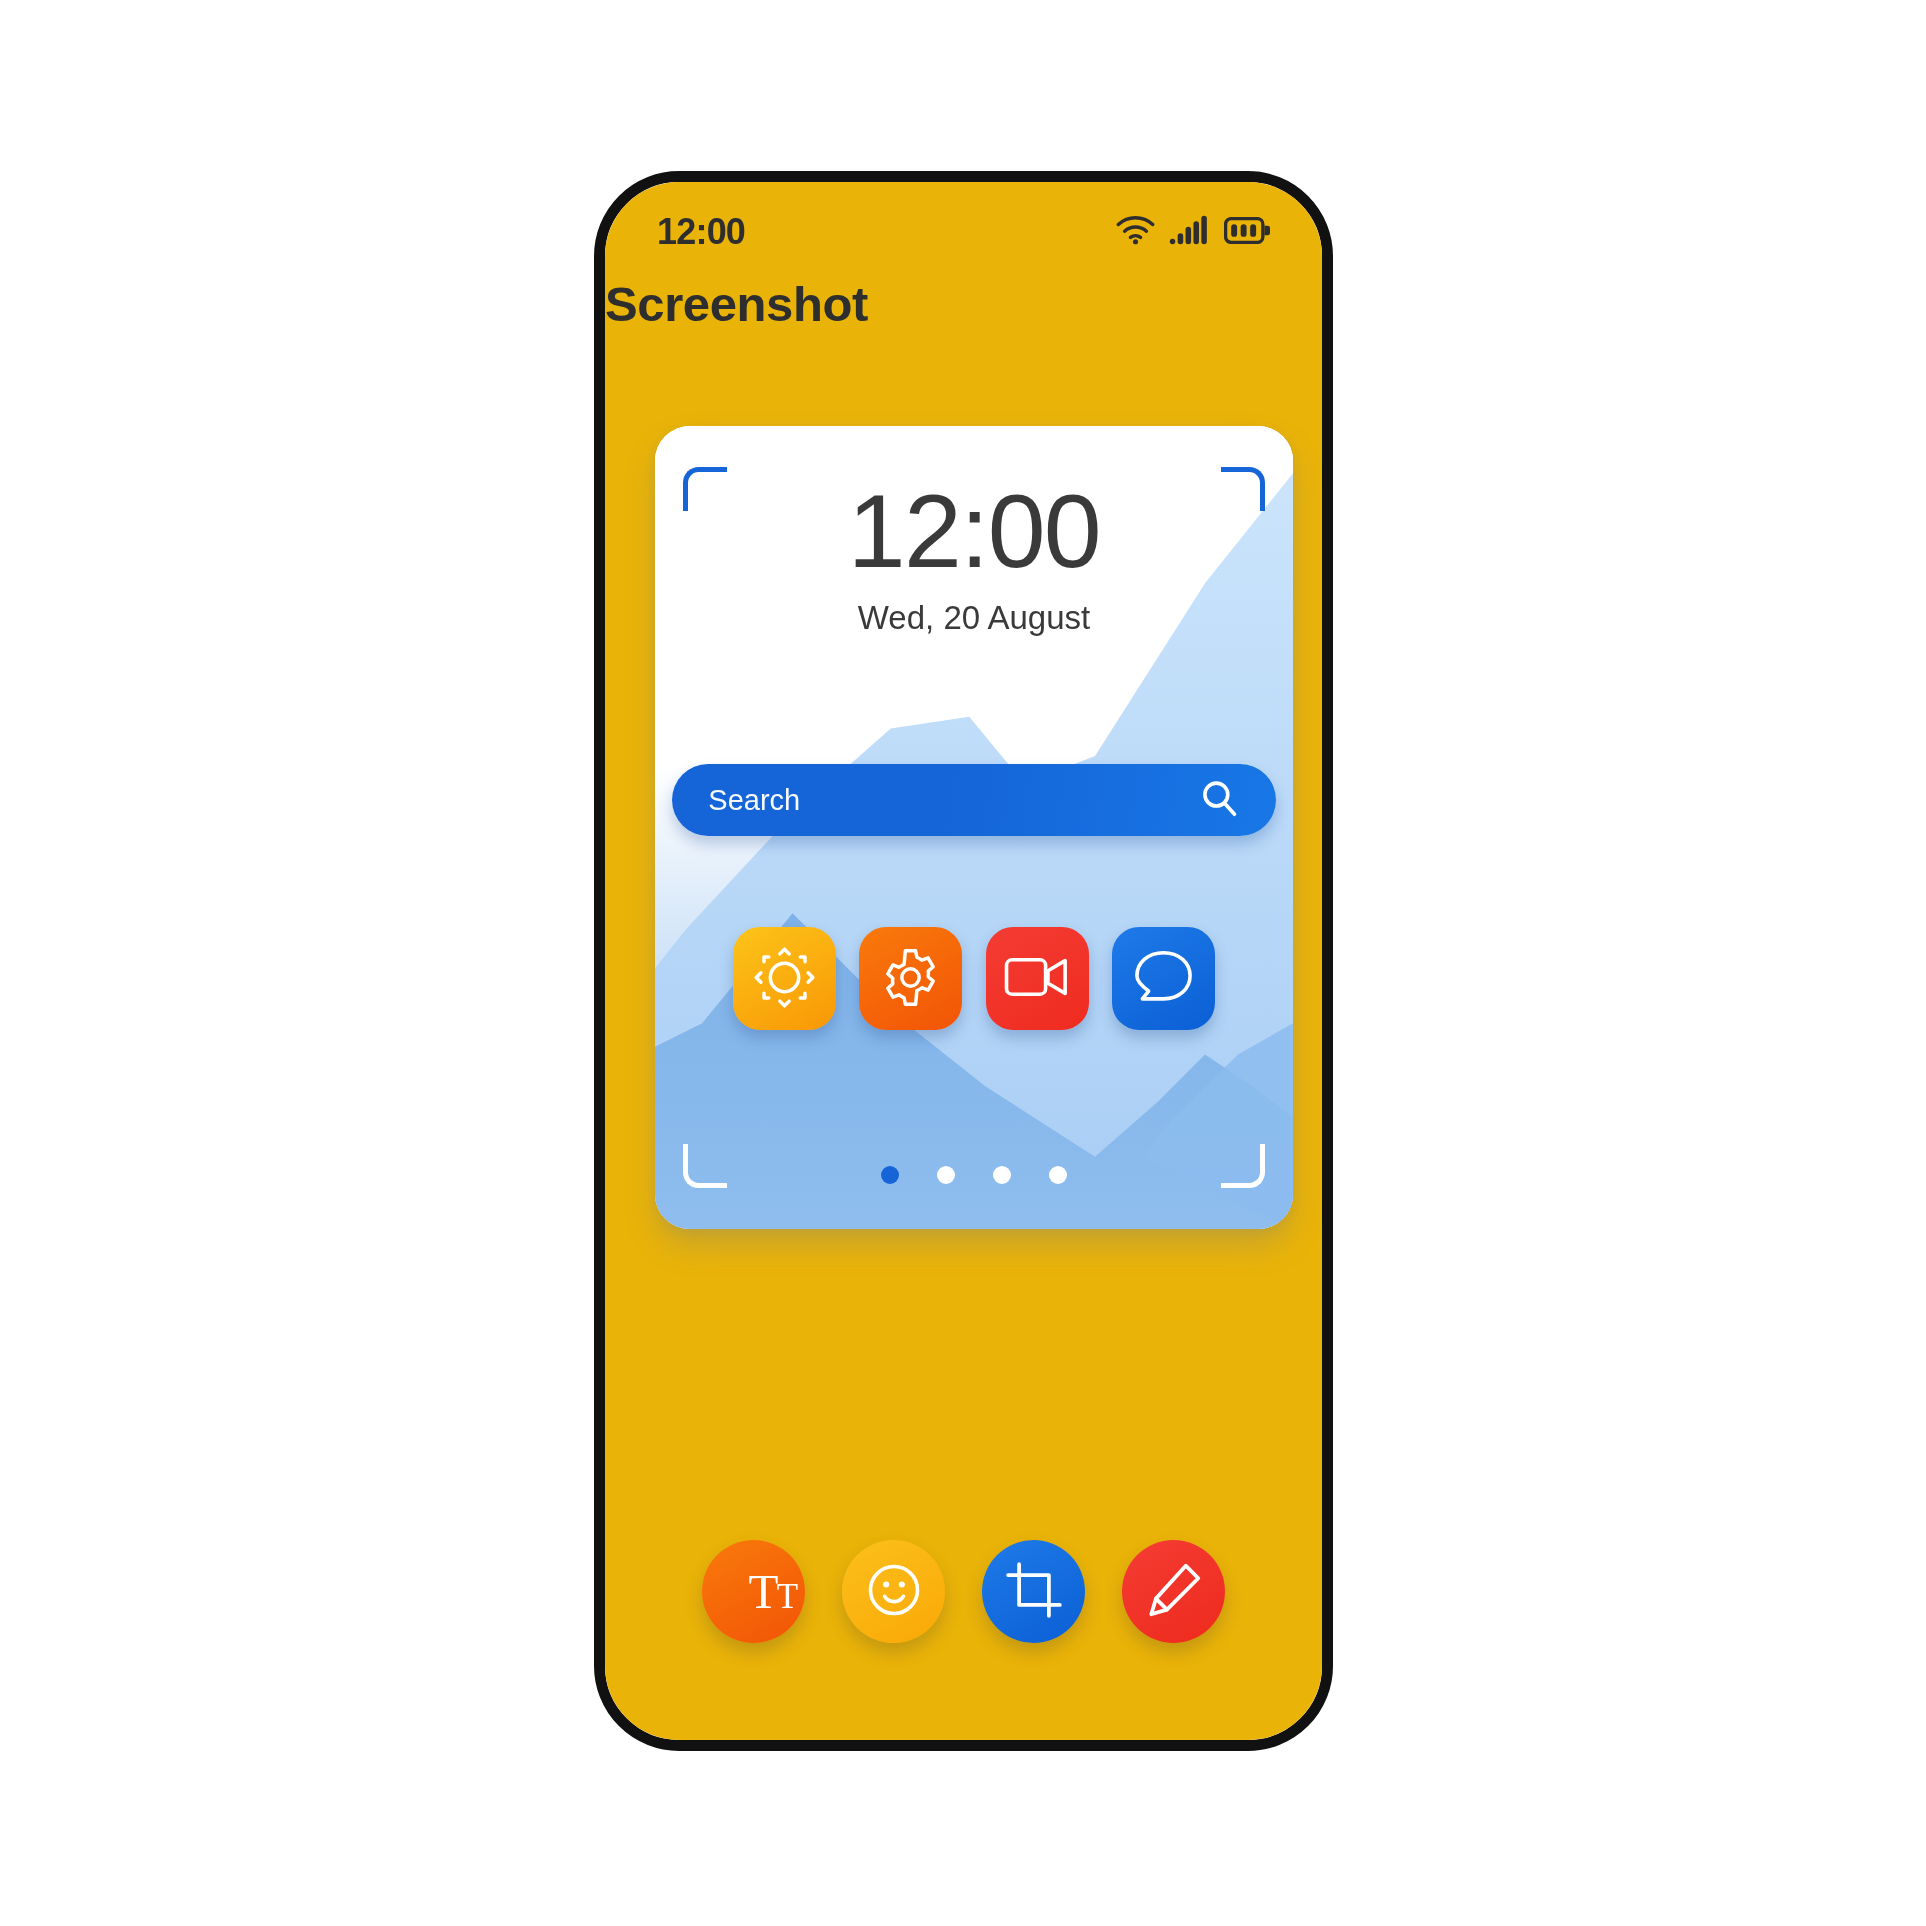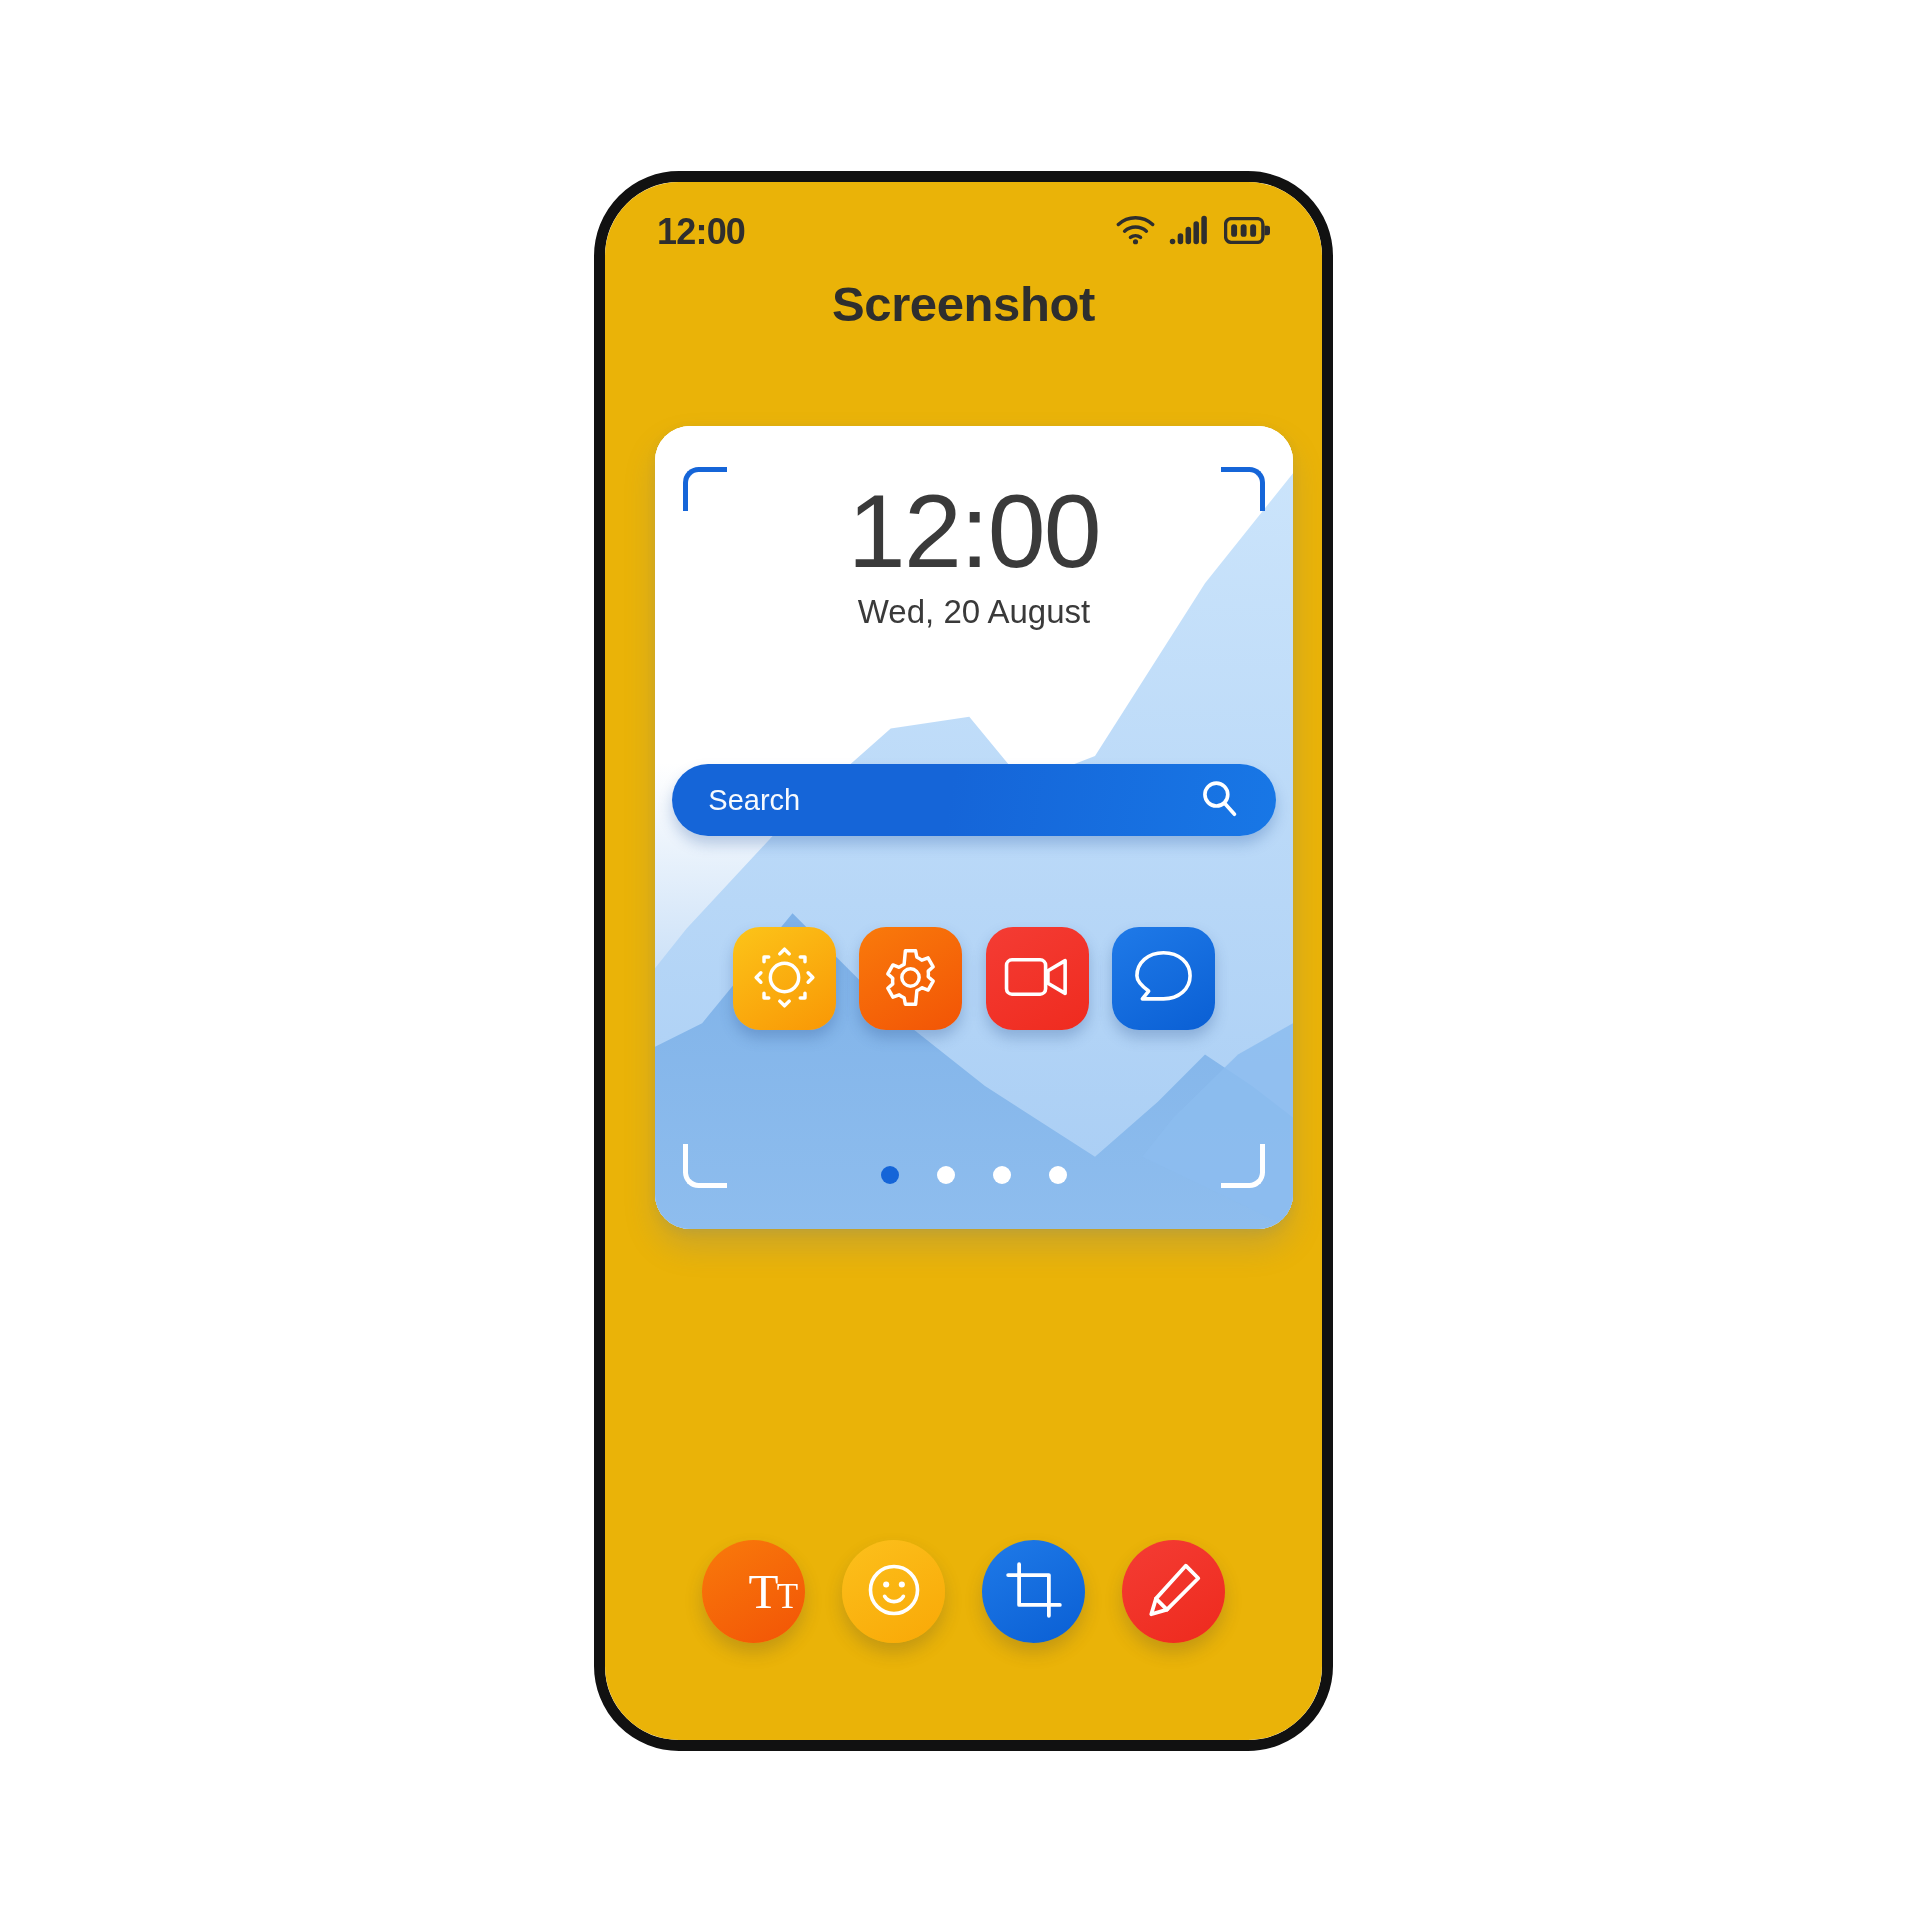--- a/index.html
+++ b/index.html
@@ -25,41 +25,41 @@
     position:absolute;left:0;top:22px;width:100%;height:55px;
     display:flex;align-items:center;justify-content:space-between;
     padding:0 52px;box-sizing:border-box;
   }
   #status-time{font-size:36px;font-weight:700;color:#2e2e2e;letter-spacing:-0.8px;}
   #status-icons{display:flex;align-items:center;gap:14px;}
 
   
   #page-title{
     position:absolute;left:0;top:94px;width:100%;
-    text-align:center;font-size:49px;font-weight:700;color:#2e2e2e;
+    font-size:49px;font-weight:700;color:#2e2e2e;
     letter-spacing:-0.4px;
   }
 
   
   #preview-card{
     position:absolute;left:50px;top:244px;width:638px;height:803px;
     border-radius:35px;background:#ffffff;overflow:hidden;
     box-shadow:0 17.3px 31px rgba(90,120,160,.22), 0 3.1px 9.4px rgba(90,120,160,.12);
   }
   #wallpaper{position:absolute;inset:0;background:#ffffff;overflow:hidden;}
   #wall-svg{position:absolute;inset:0;width:100%;height:100%;display:block;}
 
   
   #lock-clock{
     position:absolute;left:0;top:53px;width:100%;text-align:center;
     font-size:104px;font-weight:400;color:#3a3a3a;letter-spacing:-1.6px;
     line-height:1;
   }
   #lock-date{
-    position:absolute;left:0;top:167px;width:100%;text-align:center;
+    position:absolute;left:0;top:173px;width:100%;text-align:center;
     font-size:33px;font-weight:400;color:#3a3a3a;
   }
 
   
   .bracket{position:absolute;width:44px;height:44px;box-sizing:border-box;}
   .bracket.tl{left:28px;top:41px;border-left:5.5px solid #1565d8;border-top:5.5px solid #1565d8;border-top-left-radius:15.7px;}
   .bracket.tr{right:28px;top:41px;border-right:5.5px solid #1565d8;border-top:5.5px solid #1565d8;border-top-right-radius:15.7px;}
   .bracket.bl{left:28px;bottom:41px;border-left:5.5px solid #ffffff;border-bottom:5.5px solid #ffffff;border-bottom-left-radius:15.7px;}
   .bracket.br{right:28px;bottom:41px;border-right:5.5px solid #ffffff;border-bottom:5.5px solid #ffffff;border-bottom-right-radius:15.7px;}
 

